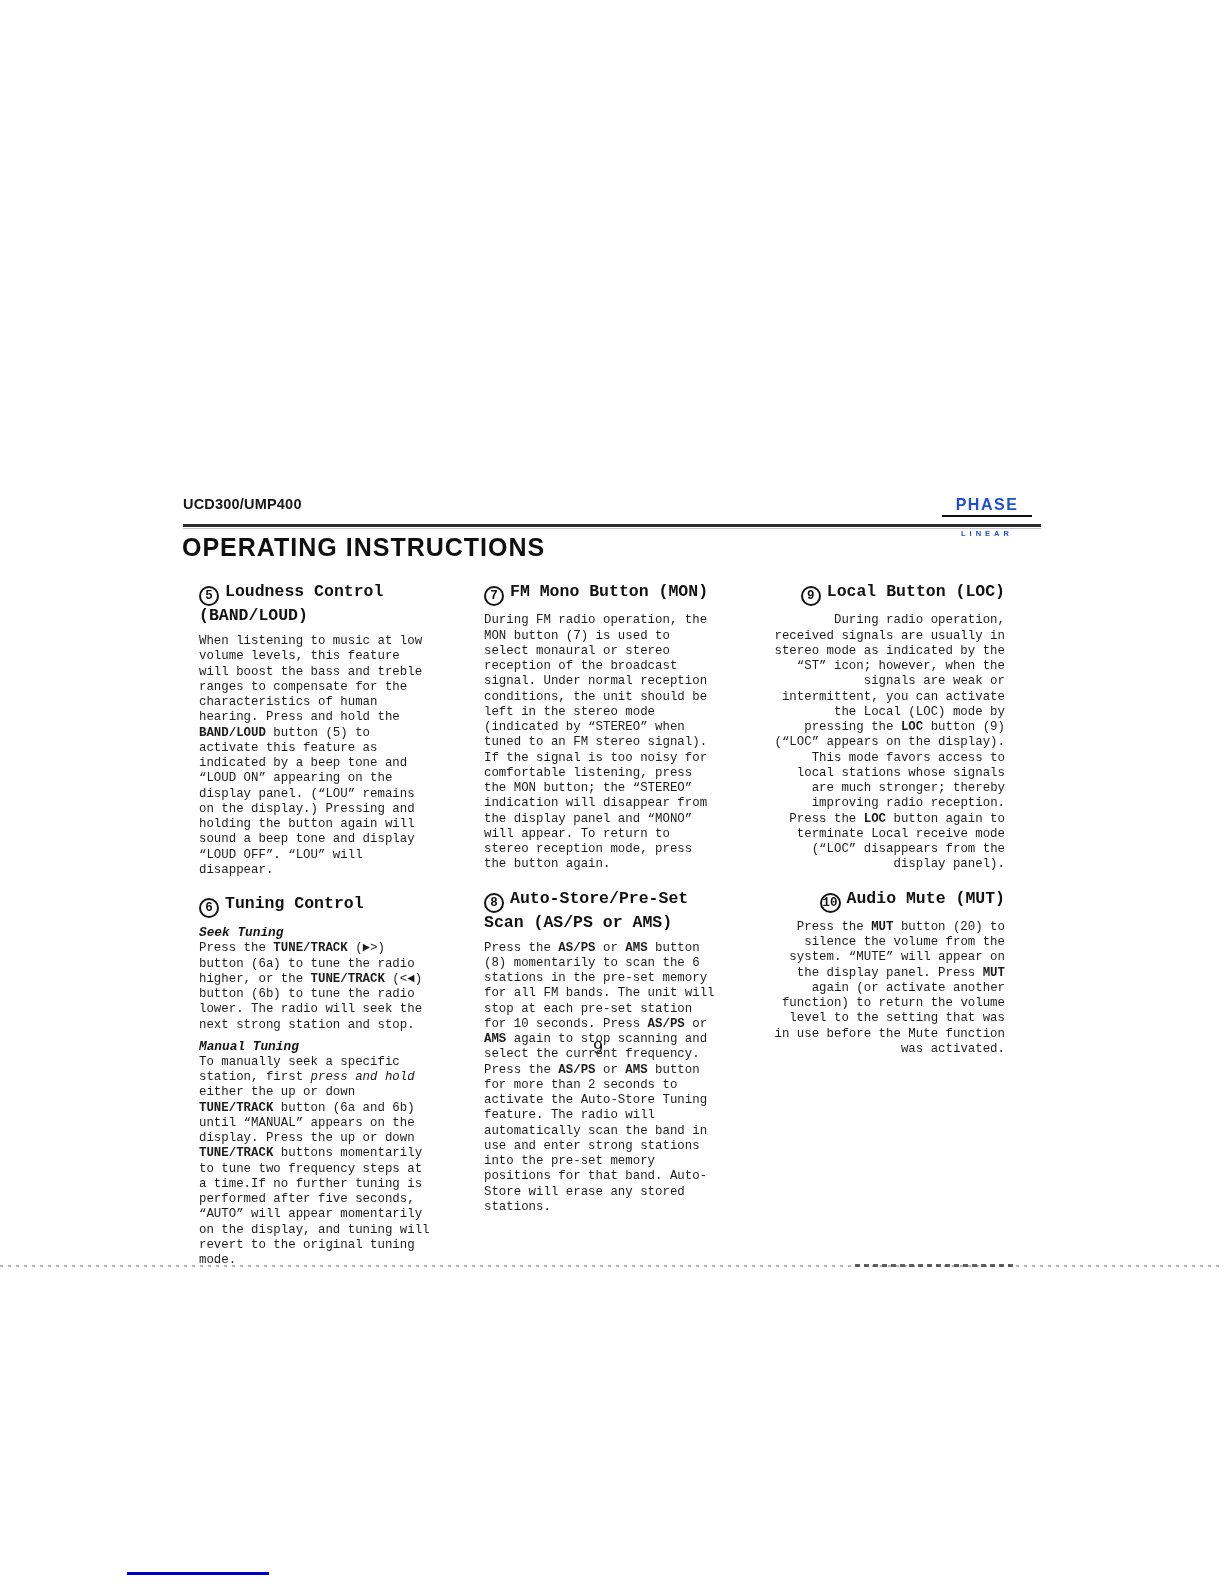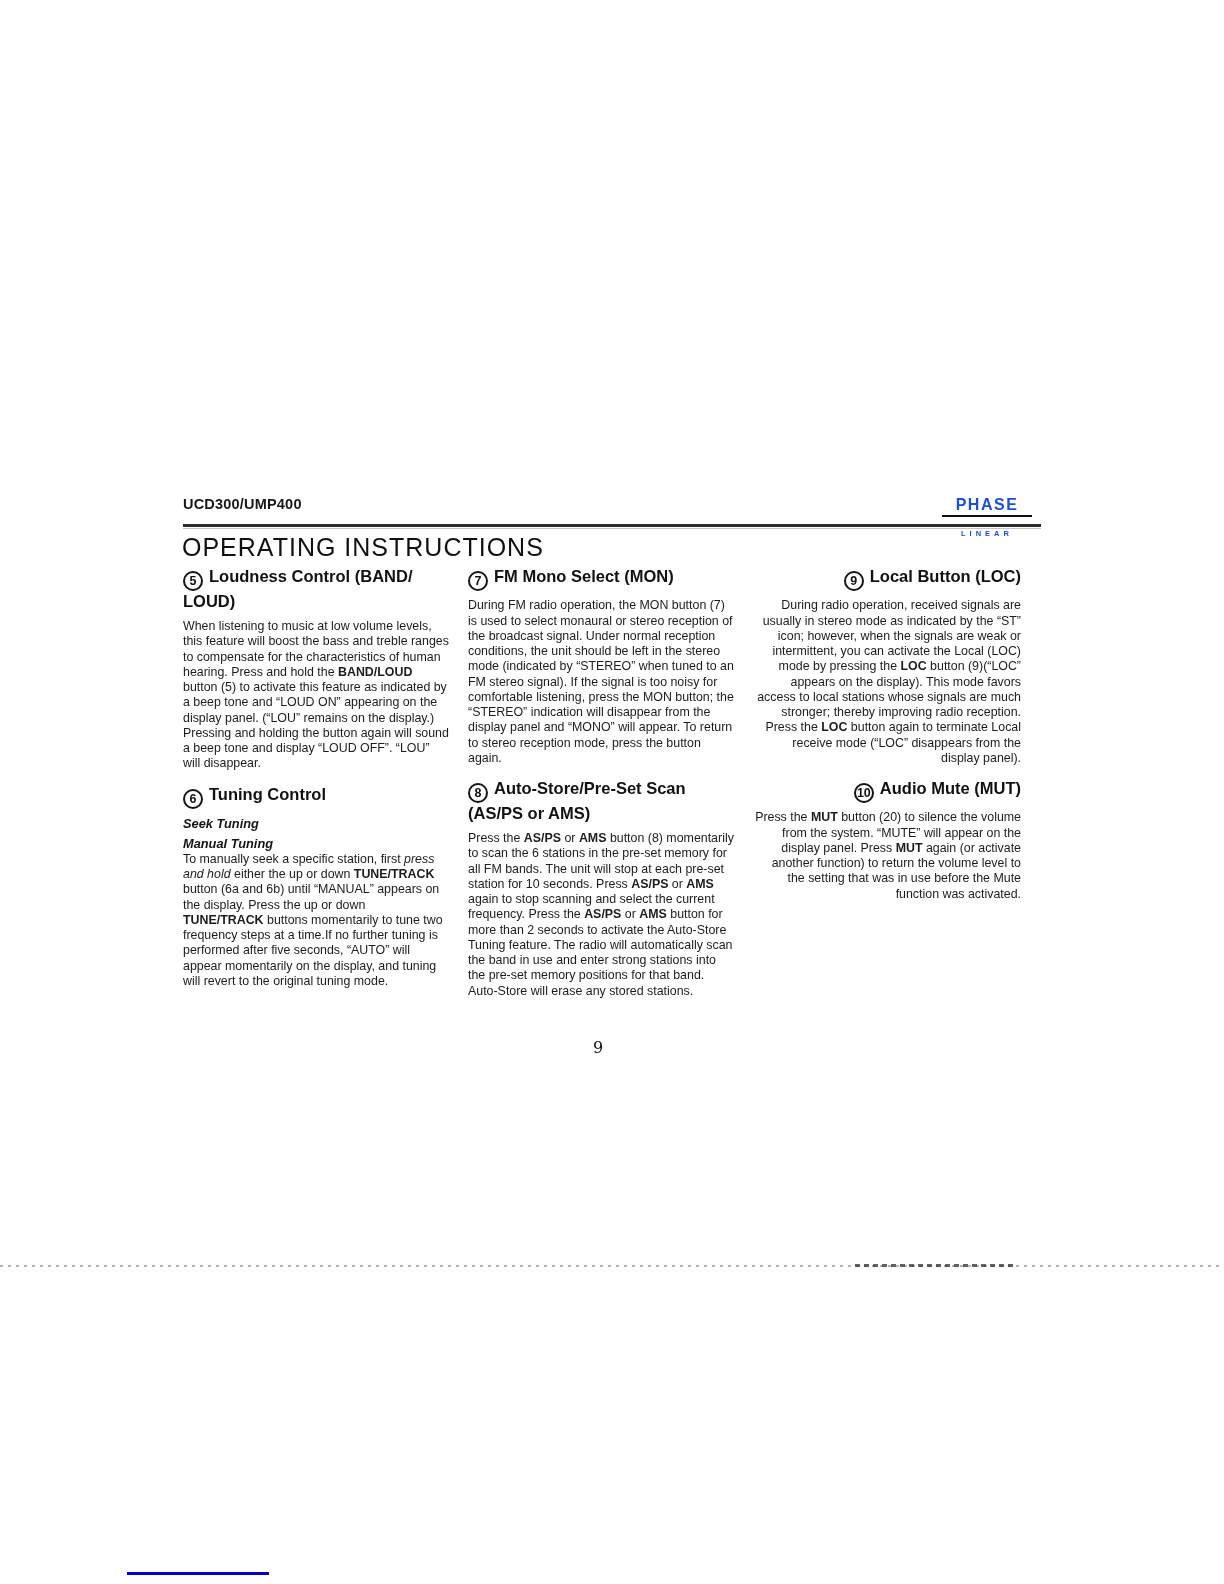--- a/index.html
+++ b/index.html
@@ -10,28 +10,28 @@
   }
   .page{position:absolute;inset:0;}
 
   
   .model{position:absolute;left:183px;top:496px;font-size:14.5px;font-weight:600;letter-spacing:.2px;color:#181818;}
   .brand{position:absolute;left:942px;top:497px;width:90px;text-align:center;color:#1d4ed8;}
   .brand-phase{font-size:16px;font-weight:900;letter-spacing:1.5px;line-height:1;transform:scaleY(1.05);}
   .brand-linear{font-size:7.5px;font-weight:900;letter-spacing:4px;line-height:1;margin-top:2px;border-top:2px solid #0e0e0e;padding-top:13px;}
   .rule{position:absolute;left:183px;top:524px;width:858px;height:3px;background:#2b2b2b;}
   .rule:after{content:"";position:absolute;left:0;top:4px;width:100%;height:1px;background:#8a8a8a;opacity:.5;}
-  .title{position:absolute;left:182px;top:533px;margin:0;font-size:25px;font-weight:400;letter-spacing:1px;color:#101010;}
+  .title{position:absolute;left:182px;top:533px;margin:0;font-size:25px;font-weight:700;letter-spacing:1px;color:#101010;}
 
   
   .col{position:absolute;top:566px;width:266px;}
   .col1{left:183px;}
   .col2{left:468px;}
   .col3{left:755px;text-align:right;}
-  section{margin:0;}
+  section{margin:16px;font-family:Liberation Mono, monospace;}
   .shead{font-size:16.5px;font-weight:800;line-height:1.27;margin:12px 0 7px 0;color:#111;}
   .col section:first-child .shead{margin-top:0;}
   .circ{
     display:inline-flex;align-items:center;justify-content:center;
     min-width:20px;height:20px;padding:0 1px;box-sizing:border-box;
     border:2px solid #151515;border-radius:50%;
     font-size:12.5px;font-weight:800;margin-right:6px;vertical-align:-3px;line-height:1;
   }
   .para{font-size:12.4px;line-height:1.23;margin:0 0 6px 0;color:#1c1c1c;}
   .subhead{font-size:12.8px;font-weight:800;font-style:italic;margin:5px 0 1px 0;color:#141414;}
@@ -67,29 +67,30 @@
     <section>
       <h3 class="shead"><span class="circ">5</span><span class="shead-text">Loudness Control (BAND/​LOUD)</span></h3>
       <div class="sbody">
           <p class="para"><span>When listening to music at low volume levels, this feature will boost the bass and treble ranges to compensate for the characteristics of human hearing. Press and hold the </span><span class="b">BAND/LOUD</span><span> button (5) to activate this feature as indicated by a beep tone and “LOUD ON” appearing on the display panel. (“LOU” remains on the display.) Pressing and holding the button again will sound a beep tone and display “LOUD OFF”. “LOU” will disappear.</span></p>
         </div>
     </section>
     <section>
       <h3 class="shead"><span class="circ">6</span><span class="shead-text">Tuning Control</span></h3>
       <div class="sbody">
           <p class="subhead">Seek Tuning</p>
+          <p class="para"><span>Press the </span><span class="b">TUNE/TRACK</span><span> (►&gt;) button (6a) to tune the radio higher, or the </span><span class="b">TUNE/TRACK</span><span> (&lt;◄) button (6b) to tune the radio lower. The radio will seek the next strong station and stop.</span></p>
           <p class="subhead">Manual Tuning</p>
           <p class="para"><span>To manually seek a specific station, first </span><span class="i">press and hold</span><span> either the up or down </span><span class="b">TUNE/TRACK</span><span> button (6a and 6b) until “MANUAL” appears on the display. Press the up or down </span><span class="b">TUNE/TRACK</span><span> buttons momentarily to tune two frequency steps at a time.If no further tuning is performed after five seconds, “AUTO” will appear momentarily on the display, and tuning will revert to the original tuning mode.</span></p>
         </div>
     </section>
   </div>
 
   <div class="col col2">
     <section>
-      <h3 class="shead"><span class="circ">7</span><span class="shead-text">FM Mono Select (MON)</span></h3>
+      <h3 class="shead"><span class="circ">7</span><span class="shead-text">FM Mono Button (MON)</span></h3>
       <div class="sbody">
           <p class="para"><span>During FM radio operation, the MON button (7) is used to select monaural or stereo reception of the broadcast signal. Under normal reception conditions, the unit should be left in the stereo mode (indicated by “STEREO” when tuned to an FM stereo signal). If the signal is too noisy for comfortable listening, press the MON button; the “STEREO” indication will disappear from the display panel and “MONO” will appear. To return to stereo reception mode, press the button again.</span></p>
         </div>
     </section>
     <section>
       <h3 class="shead"><span class="circ">8</span><span class="shead-text">Auto-Store/Pre-Set Scan (AS/PS or AMS)</span></h3>
       <div class="sbody">
           <p class="para"><span>Press the </span><span class="b">AS/PS</span><span> or </span><span class="b">AMS</span><span> button (8) momentarily to scan the 6 stations in the pre-set memory for all FM bands. The unit will stop at each pre-set station for 10 seconds. Press </span><span class="b">AS/PS</span><span> or </span><span class="b">AMS</span><span> again to stop scanning and select the current frequency. Press the </span><span class="b">AS/PS</span><span> or </span><span class="b">AMS</span><span> button for more than 2 seconds to activate the Auto-Store Tuning feature. The radio will automatically scan the band in use and enter strong stations into the pre-set memory positions for that band. Auto-Store will erase any stored stations.</span></p>
         </div>
     </section>

